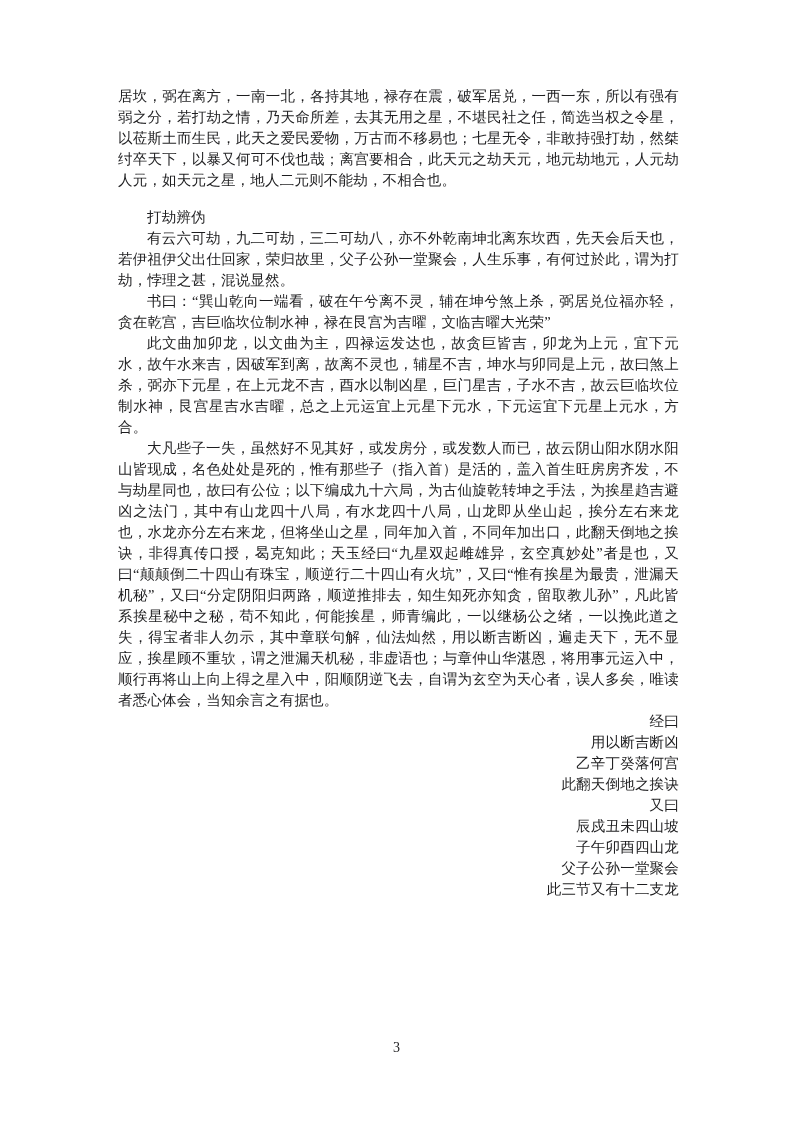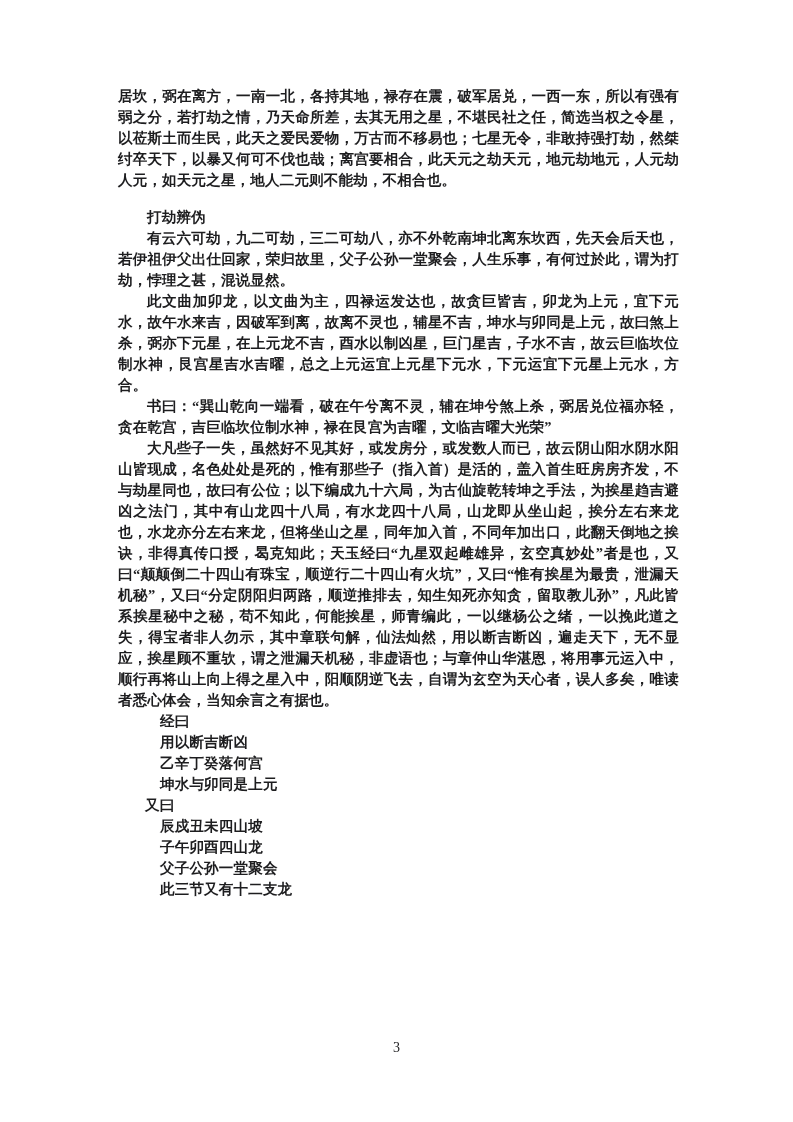--- a/index.html
+++ b/index.html
@@ -17,54 +17,53 @@
     color: #1d1d1f;
   }
   .text-block {
     position: absolute;
     left: 118px; top: 86px;
     width: 561px;
     font-size: 14.5px;
     line-height: 21px;
     text-align: justify;
     letter-spacing: 0.2px;
-    font-weight: bold;
   }
   .para { text-align: justify; }
   .indent { text-indent: 2em; }
   .section-title { margin-top: 16px; }
-  .verse { text-align: left; }
+  .verse { text-align: right; }
   .verse-deep { padding-left: 42px; }
   .verse-shallow { padding-left: 27px; }
   .closing { text-indent: 42px; }
   .page-number {
     position: absolute;
     top: 1040px; left: 0;
     width: 793px;
     text-align: center;
     font-size: 14px;
     color: #1d1d1f;
   }
 </style>
 </head>
 <body>
 
 <div class="page">
   <div class="text-block">
     <p class="para">居坎，弼在离方，一南一北，各持其地，禄存在震，破军居兑，一西一东，所以有强有弱之分，若打劫之情，乃天命所差，去其无用之星，不堪民社之任，简选当权之令星，以莅斯土而生民，此天之爱民爱物，万古而不移易也；七星无令，非敢持强打劫，然桀纣卒天下，以暴又何可不伐也哉；离宫要相合，此天元之劫天元，地元劫地元，人元劫人元，如天元之星，地人二元则不能劫，不相合也。</p>
     <p class="para indent section-title">打劫辨伪</p>
     <p class="para indent">有云六可劫，九二可劫，三二可劫八，亦不外乾南坤北离东坎西，先天会后天也，若伊祖伊父出仕回家，荣归故里，父子公孙一堂聚会，人生乐事，有何过於此，谓为打劫，悖理之甚，混说显然。</p>
+    <p class="para indent">书曰：“巽山乾向一端看，破在午兮离不灵，辅在坤兮煞上杀，弼居兑位福亦轻，贪在乾宫，吉巨临坎位制水神，禄在艮宫为吉曜，文临吉曜大光荣”</p>
     <p class="para indent">此文曲加卯龙，以文曲为主，四禄运发达也，故贪巨皆吉，卯龙为上元，宜下元水，故午水来吉，因破军到离，故离不灵也，辅星不吉，坤水与卯同是上元，故曰煞上杀，弼亦下元星，在上元龙不吉，酉水以制凶星，巨门星吉，子水不吉，故云巨临坎位制水神，艮宫星吉水吉曜，总之上元运宜上元星下元水，下元运宜下元星上元水，方合。</p>
-    <p class="para indent">书曰：“巽山乾向一端看，破在午兮离不灵，辅在坤兮煞上杀，弼居兑位福亦轻，贪在乾宫，吉巨临坎位制水神，禄在艮宫为吉曜，文临吉曜大光荣”</p>
     <p class="para indent">大凡些子一失，虽然好不见其好，或发房分，或发数人而已，故云阴山阳水阴水阳山皆现成，名色处处是死的，惟有那些子（指入首）是活的，盖入首生旺房房齐发，不与劫星同也，故曰有公位；以下编成九十六局，为古仙旋乾转坤之手法，为挨星趋吉避凶之法门，其中有山龙四十八局，有水龙四十八局，山龙即从坐山起，挨分左右来龙也，水龙亦分左右来龙，但将坐山之星，同年加入首，不同年加出口，此翻天倒地之挨诀，非得真传口授，曷克知此；天玉经曰“九星双起雌雄异，玄空真妙处”者是也，又曰“颠颠倒二十四山有珠宝，顺逆行二十四山有火坑”，又曰“惟有挨星为最贵，泄漏天机秘”，又曰“分定阴阳归两路，顺逆推排去，知生知死亦知贪，留取教儿孙”，凡此皆系挨星秘中之秘，苟不知此，何能挨星，师青编此，一以继杨公之绪，一以挽此道之失，得宝者非人勿示，其中章联句解，仙法灿然，用以断吉断凶，遍走天下，无不显应，挨星顾不重欤，谓之泄漏天机秘，非虚语也；与章仲山华湛恩，将用事元运入中，顺行再将山上向上得之星入中，阳顺阴逆飞去，自谓为玄空为天心者，误人多矣，唯读者悉心体会，当知余言之有据也。</p>
 
     <p class="verse verse-deep">经曰</p>
     <p class="verse verse-deep">用以断吉断凶</p>
     <p class="verse verse-deep">乙辛丁癸落何宫</p>
-    <p class="verse verse-deep">坤水与卯同是上元</p>
+    <p class="verse verse-deep">此翻天倒地之挨诀</p>
 
     <p class="verse verse-shallow">又曰</p>
     <p class="verse verse-deep">辰戍丑未四山坡</p>
     <p class="verse verse-deep">子午卯酉四山龙</p>
     <p class="verse verse-deep">父子公孙一堂聚会</p>
     <p class="verse verse-deep">此三节又有十二支龙</p>
 
   </div>
 
   <div class="page-number">3</div>

